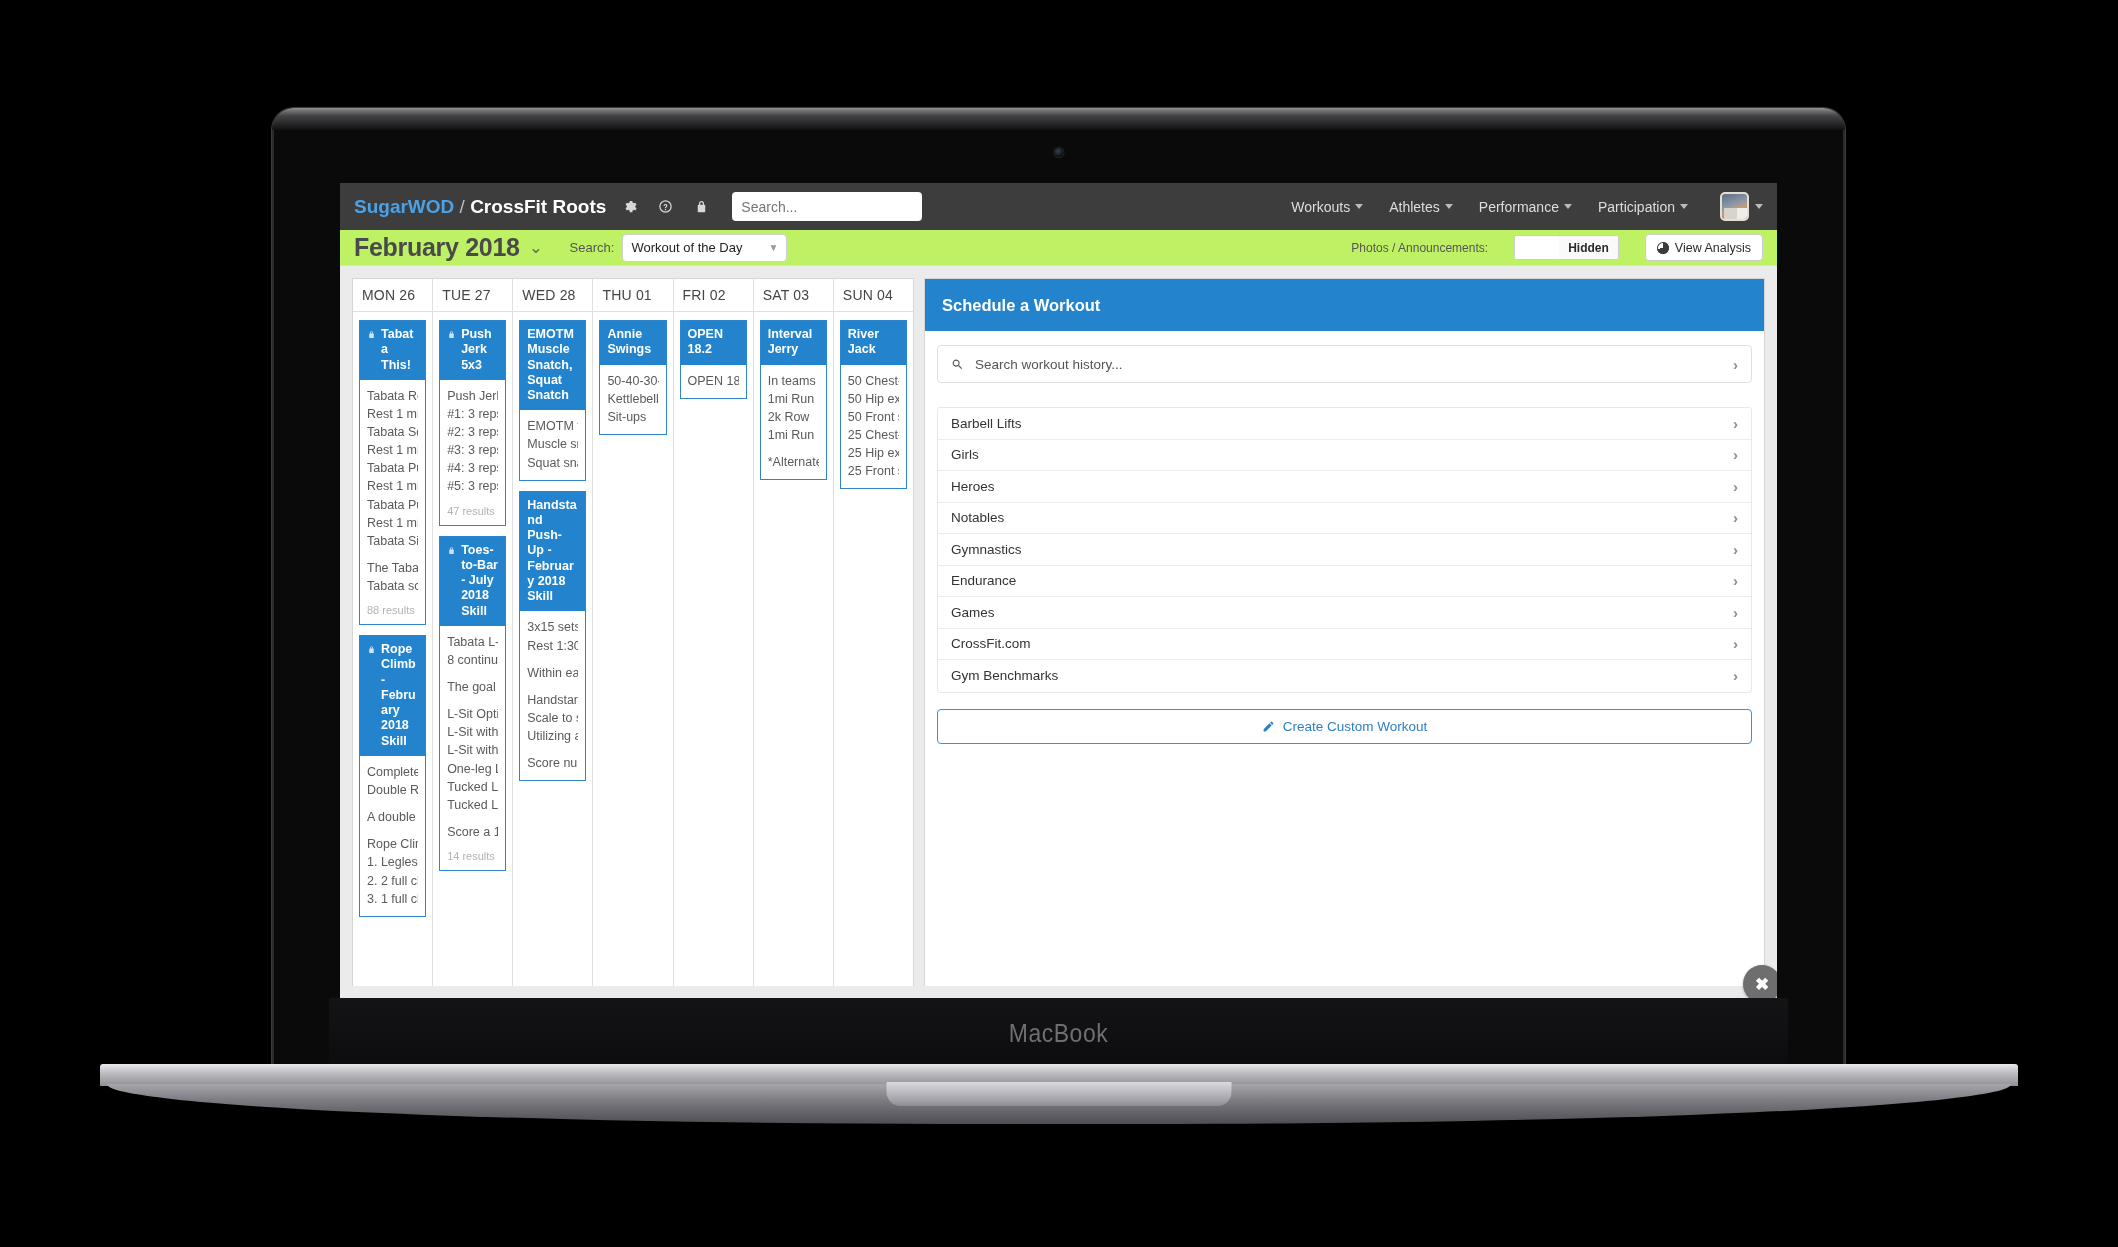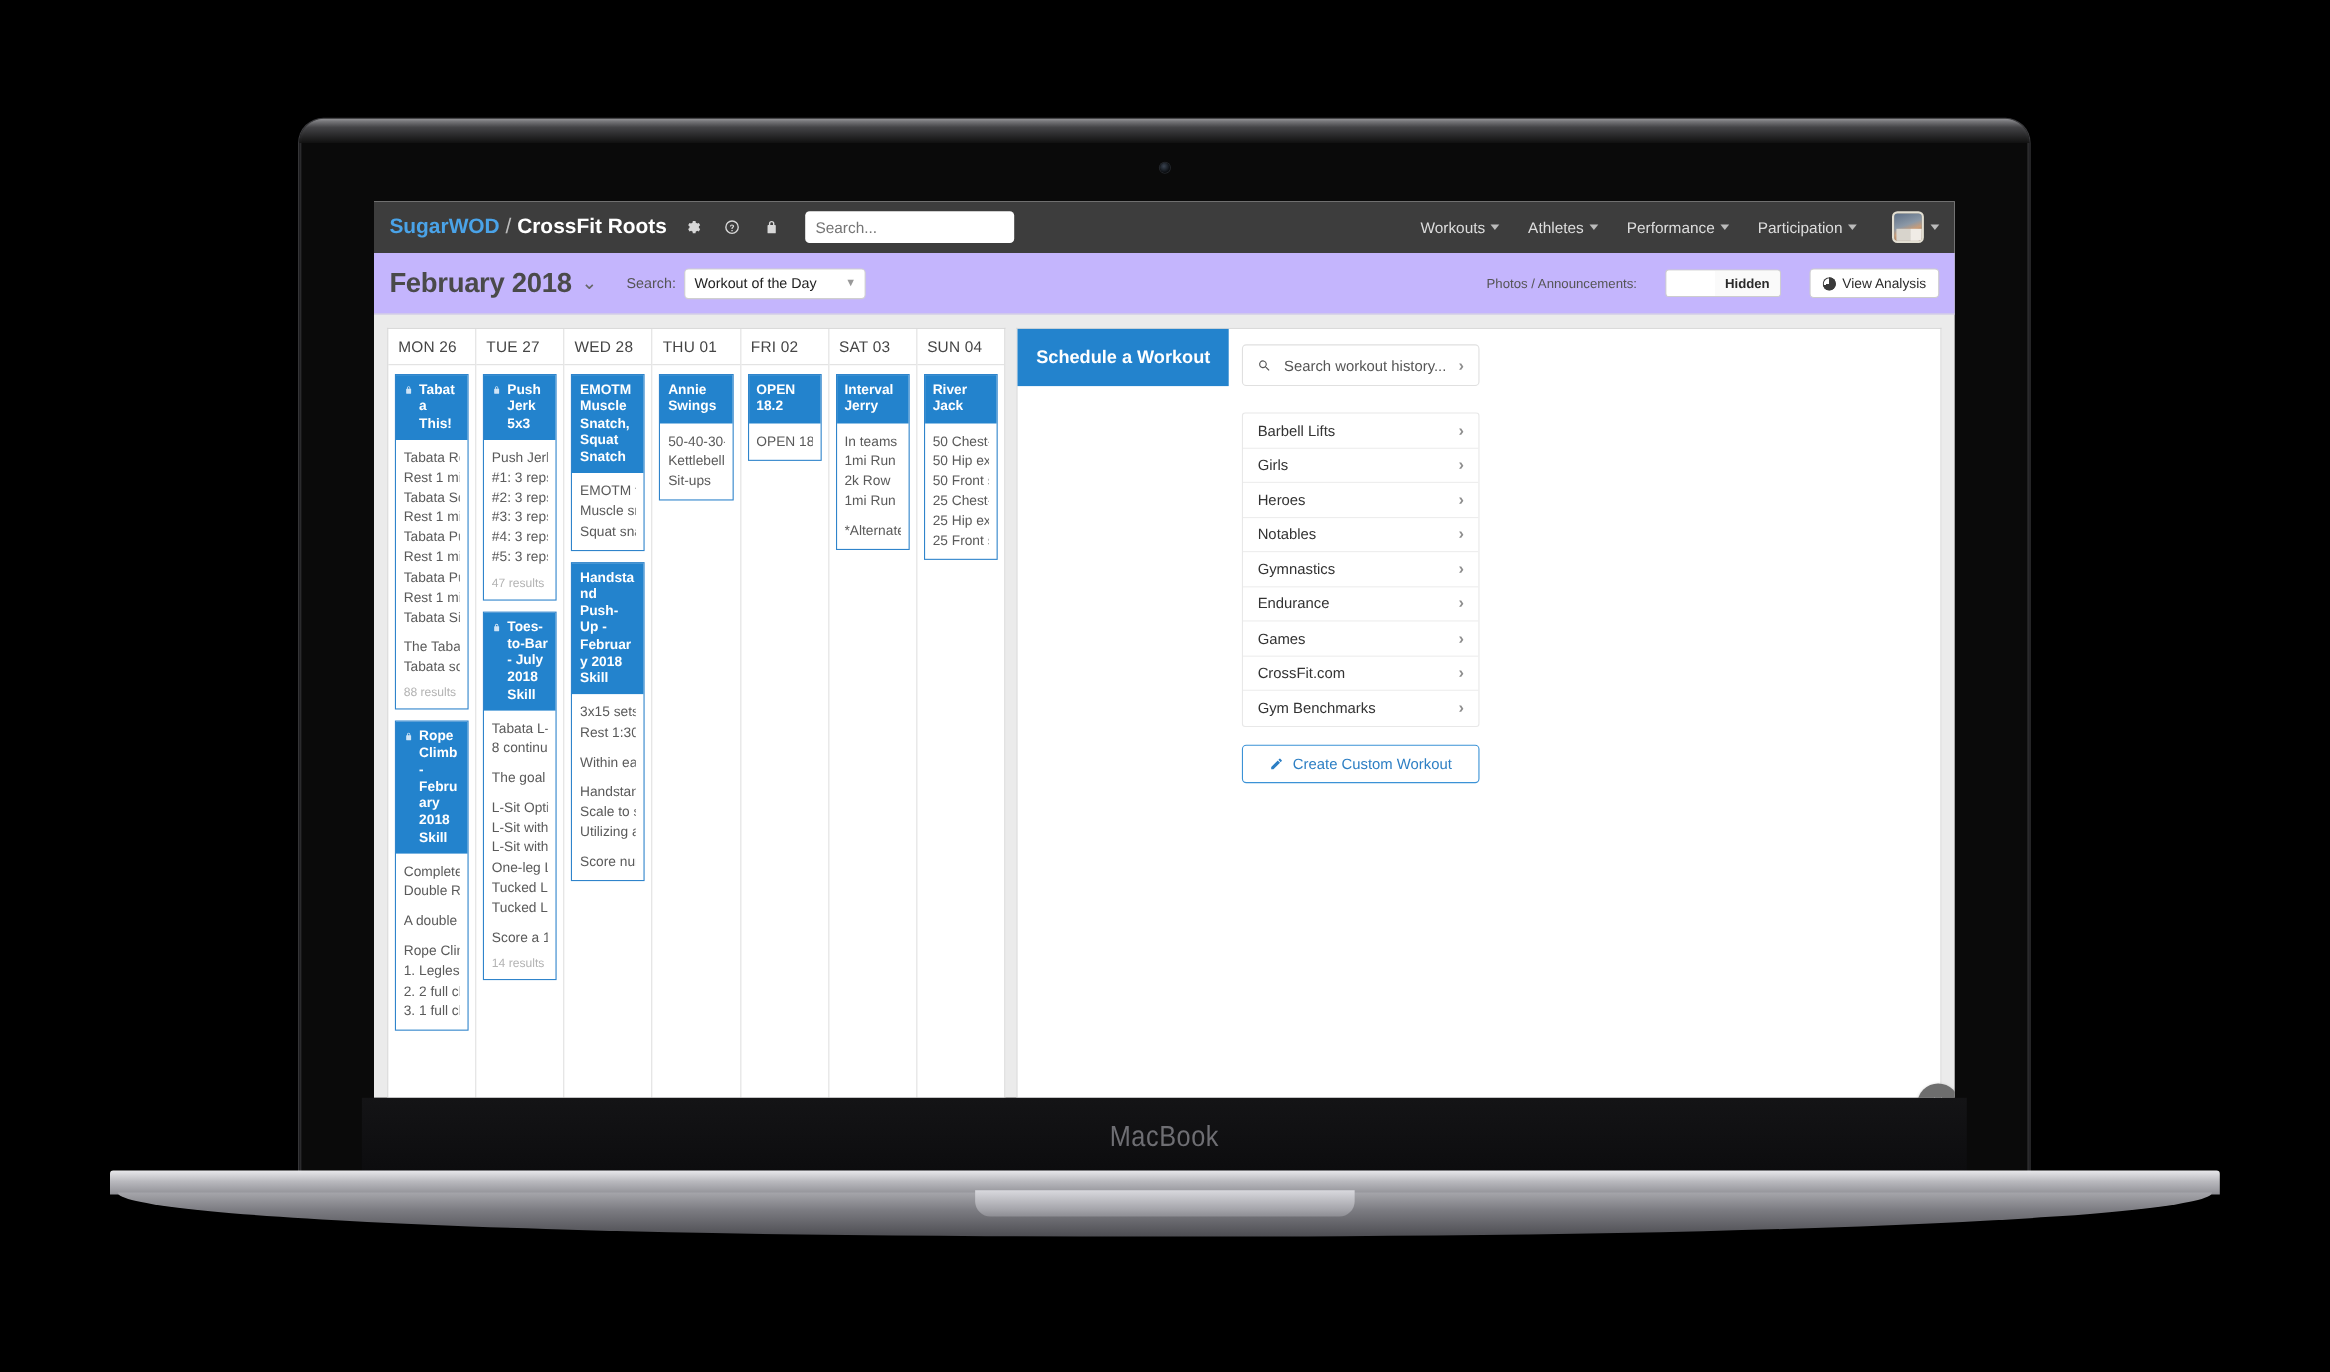--- a/index.html
+++ b/index.html
@@ -105,21 +105,21 @@
     background: linear-gradient(160deg,#5d6f87 0%, #8b98a6 42%, #c89c78 60%, #7b5a43 100%);
     position: relative; overflow: hidden;
   }
   #avatar::after {
     content: ""; position: absolute; left: 2px; bottom: 0; width: 26px; height: 11px;
     background: linear-gradient(90deg,#d8d4cc 48%, #f0ece6 52%);
   }
 
   
   #toolbar {
-    height: 56px; background: #c4b5fd;
+    height: 36px; background: #bef264;
     display: flex; align-items: center; padding: 0 14px;
     border-bottom: 1px solid #dcdcdc;
   }
   #month-title {
     font-size: 25px; font-weight: bold; color: #4a4a4a; letter-spacing: -.3px;
     display: flex; align-items: center; gap: 9px; cursor: pointer;
   }
   #month-title .chev { font-size: 17px; font-weight: normal; color: #666; }
   #track-label { margin-left: 27px; font-size: 13px; color: #555; }
   #track-select {
@@ -180,21 +180,21 @@
   .wline {
     font-size: 12.5px; color: #5a5a5a; line-height: 1.45;
     white-space: nowrap; overflow: hidden;
   }
   .wline.blank { height: 9px; }
   .wresults { font-size: 11px; color: #b3b3b3; margin-top: 9px; white-space: nowrap; }
 
   
   #side-panel {
     flex: 1; background: #fff; border: 1px solid #d6d6d6; border-bottom: none;
-    display: flex; position: relative; min-width: 0;
+    display: flex; flex-direction: column; position: relative; min-width: 0;
   }
   #panel-header {
     height: 52px; background: #2383cd; color: #fff;
     display: flex; align-items: center; padding: 0 17px;
     font-size: 16.5px; font-weight: bold;
   }
   #panel-inner { padding: 14px 12px 0 12px; }
   #history-search {
     height: 38px; border: 1px solid #e0e0e0; border-radius: 4px;
     display: flex; align-items: center; padding: 0 13px; gap: 11px; cursor: pointer;

